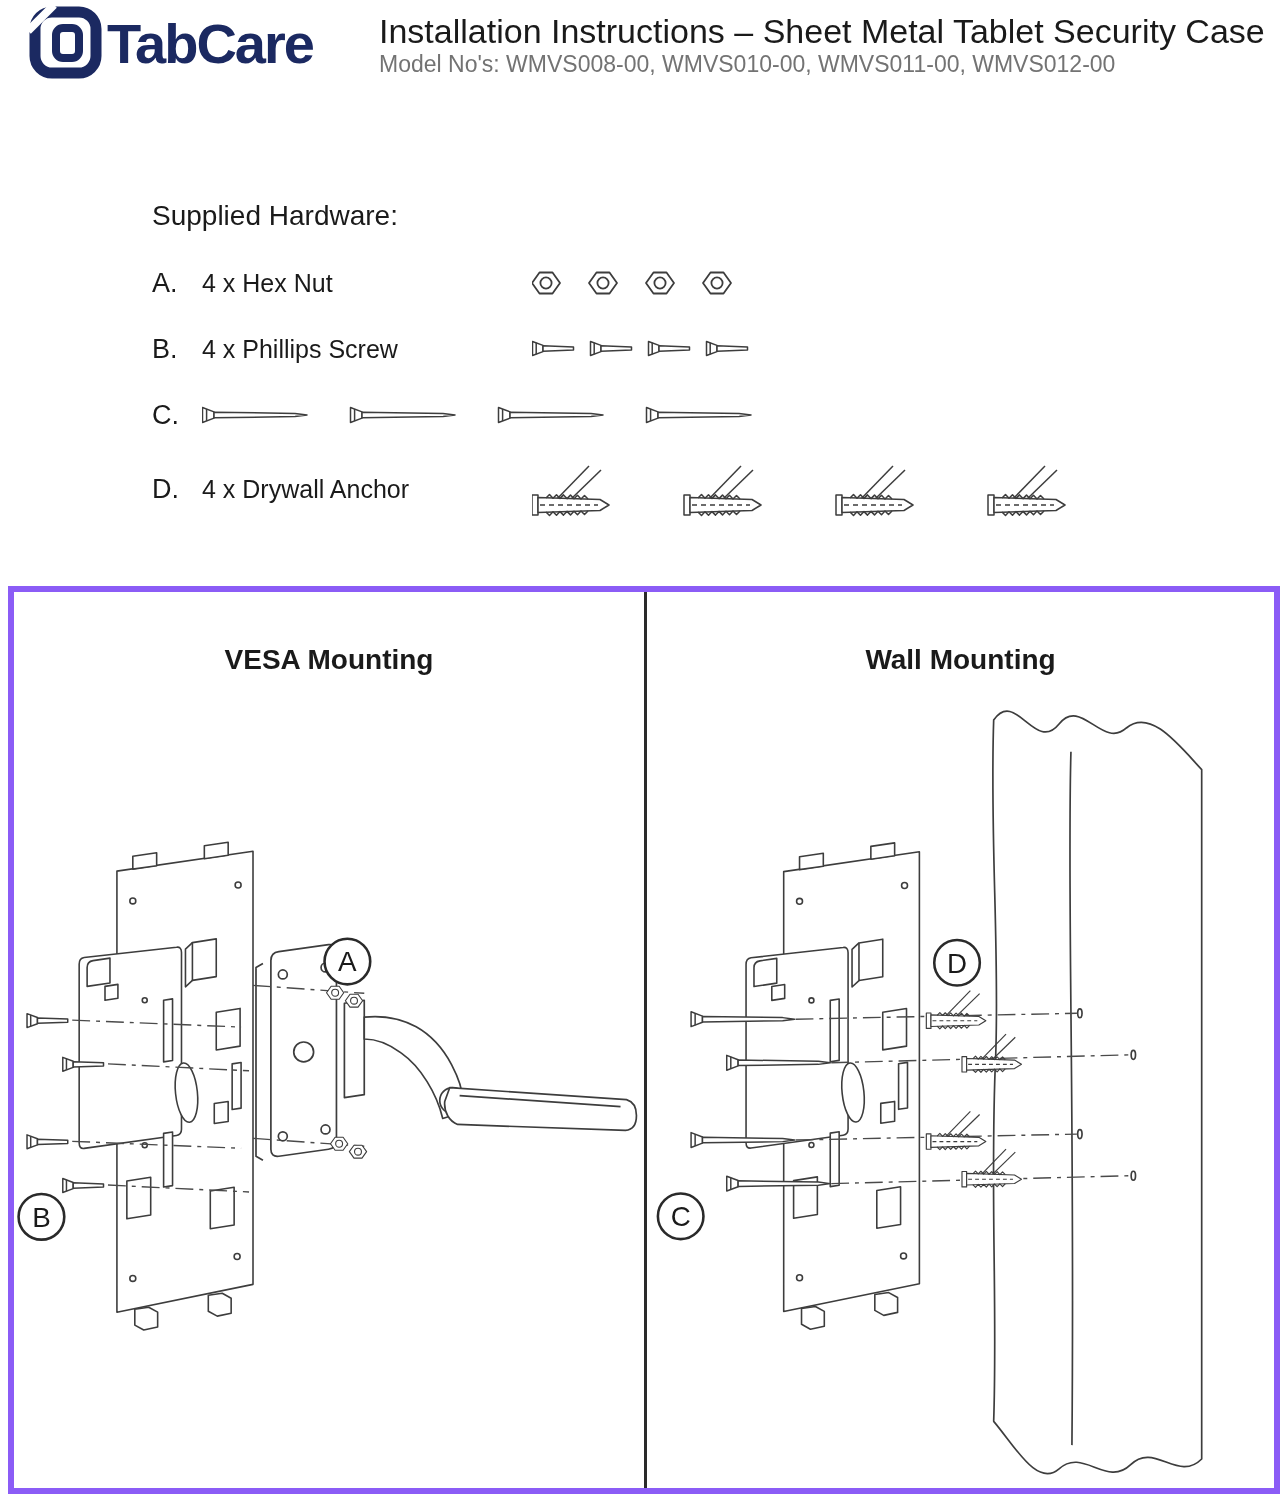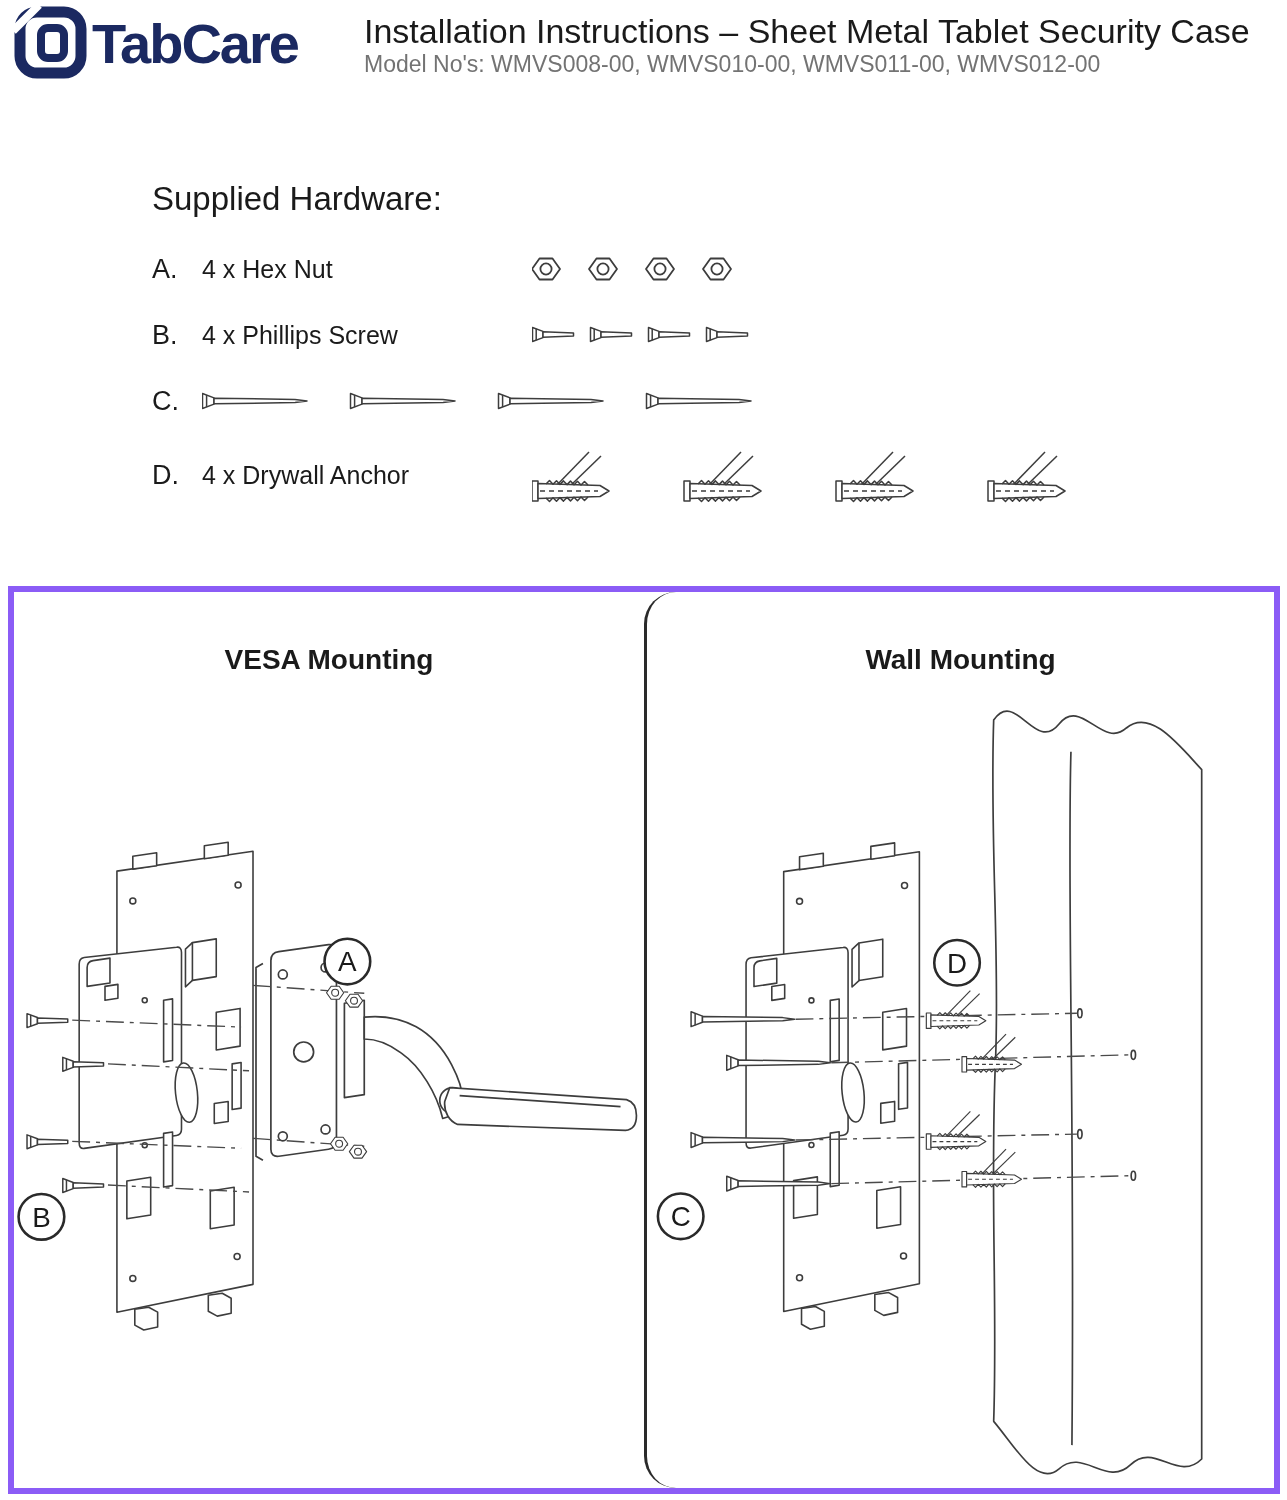--- a/index.html
+++ b/index.html
@@ -7,46 +7,46 @@
   body {
     width: 1287px; height: 1500px;
     background: #ffffff;
     font-family: "Liberation Sans", sans-serif;
     color: #1a1a1a;
     position: relative;
     overflow: hidden;
   }
 
   
-  .header { position: absolute; left: 12px; top: 4px; display: flex; align-items: flex-start; }
+  .header { position: absolute; left: 27px; top: 4px; display: flex; align-items: flex-start; }
   .logo { display: flex; align-items: center; width: 352px; }
   .logo-mark { width: 80px; height: 80px; flex: 0 0 auto; }
   .logo-text { font-size: 56px; font-weight: 700; color: #1b2961; letter-spacing: -2px; line-height: 80px; }
   .header-titles { padding-top: 9px; }
   .doc-title { font-size: 34px; line-height: 36px; color: #1a1a1a; white-space: nowrap; }
   .doc-subtitle { font-size: 23px; line-height: 31px; color: #737373; white-space: nowrap; }
 
   
   .hardware { position: absolute; left: 152px; top: 180px; }
-  .hw-heading { font-size: 33px; margin-bottom: 30px; }
+  .hw-heading { font-size: 28px; margin-bottom: 30px; margin-top: 20px; }
   .hw-row { display: flex; align-items: center; margin-bottom: 24px; min-height: 42px; }
   .hw-letter { width: 50px; font-size: 27px; flex: 0 0 auto; }
   .hw-label { width: 330px; font-size: 25px; flex: 0 0 auto; }
   .hw-icons { display: flex; align-items: center; }
   .hw-icons svg { display: block; }
 
   
   .panels {
     position: absolute; left: 8px; top: 586px;
     width: 1272px; height: 908px;
     border: 6px solid #8b5cf6;
     display: flex;
   }
   .panel { position: relative; flex: 1 1 50%; }
-  .panel + .panel { border-left: 3px solid #2a2a2a; border-radius: 32px; }
+  .panel + .panel { border-left: 3px solid #2a2a2a; }
   .panel-title {
     position: absolute; top: 52px; left: 0; width: 100%;
     text-align: center; font-size: 28px; font-weight: 700; color: #1a1a1a;
     z-index: 2;
   }
   .diagram { position: absolute; left: 0; top: 0; width: 100%; height: 100%; }
 
   
   .outline path, .outline circle, .outline ellipse, .outline rect {
     fill: #ffffff; stroke: #3d3d3d; stroke-width: 1.7; stroke-linejoin: round;

